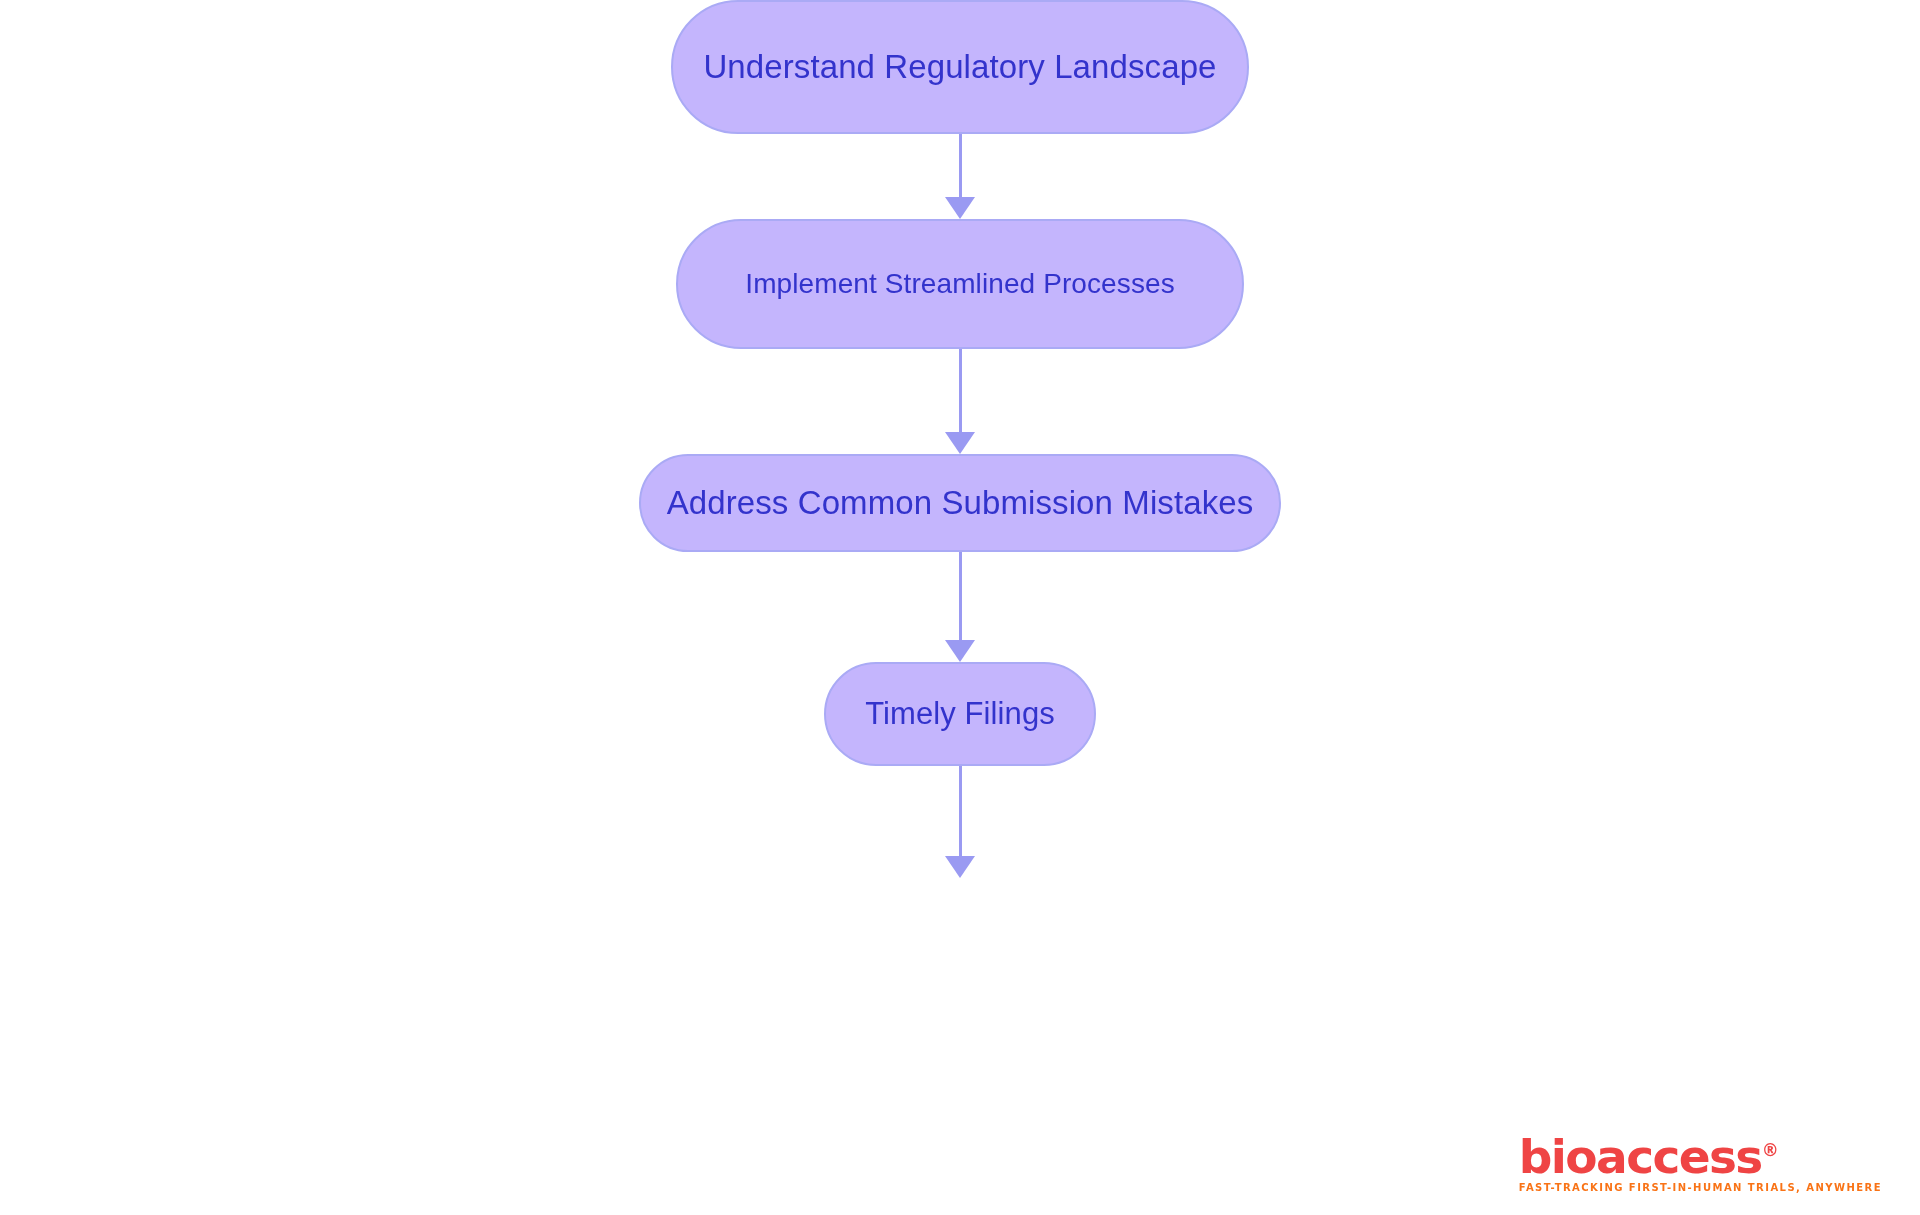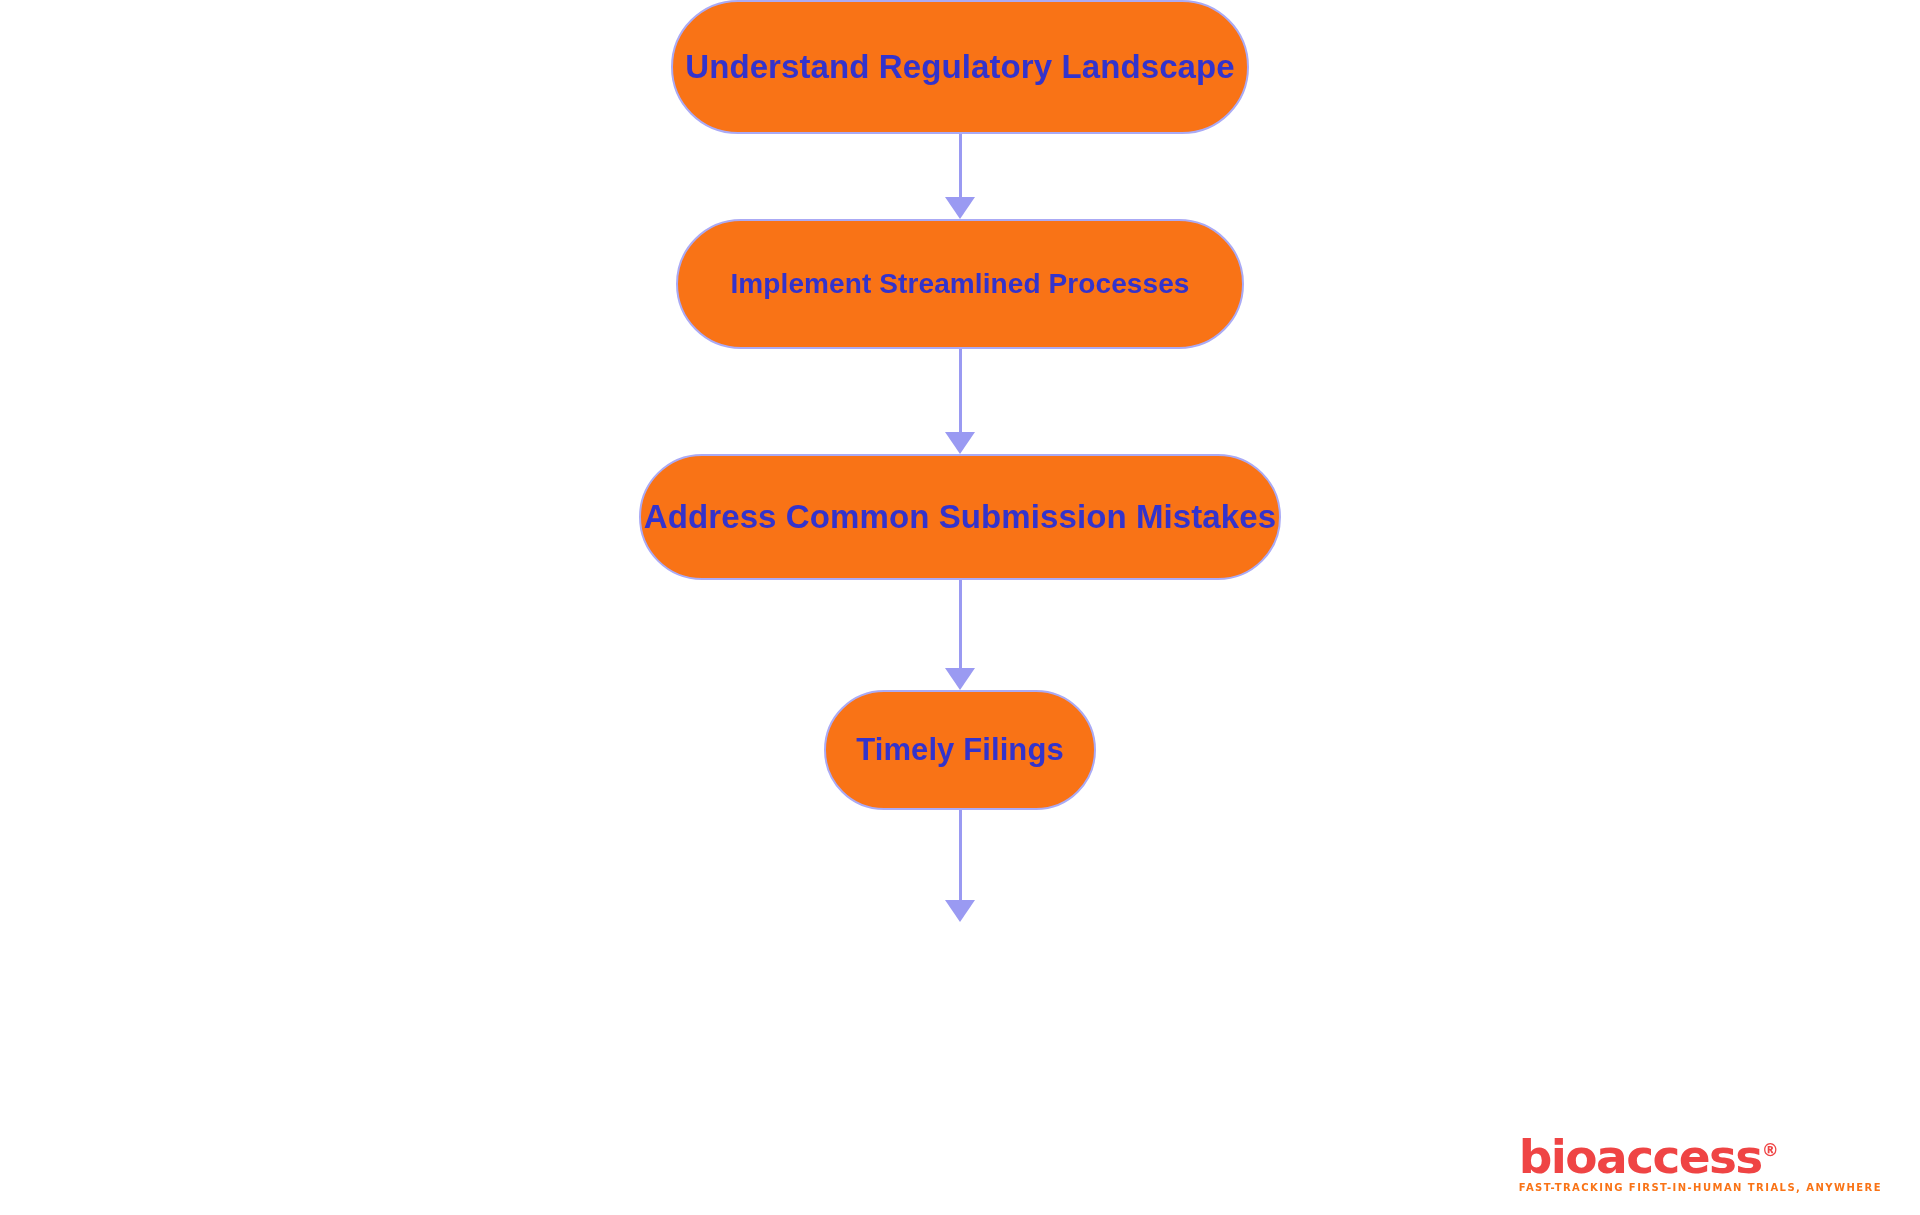--- a/index.html
+++ b/index.html
@@ -30,39 +30,39 @@
     top: 0;
     width: 1920px;
     height: 1090px;
     display: flex;
     flex-direction: column;
     align-items: center;
   }
 
   .flow-node {
     box-sizing: border-box;
-    background: #f97316;
+    background: #c4b5fd;
     border: 2px solid #aaaaf5;
     border-radius: 9999px;
     color: #3333cc;
     display: flex;
     align-items: center;
     justify-content: center;
     text-align: right;
-    font-weight: 700;
+    font-weight: 400;
     letter-spacing: 0.1px;
     white-space: nowrap;
     user-select: none;
   }
 
   
   .node-0 { width: 578px; height: 134px; font-size: 33px; }
   .node-1 { width: 568px; height: 130px; font-size: 28px; }
-  .node-2 { width: 642px; height: 126px; font-size: 33px; }
-  .node-3 { width: 272px; height: 120px; font-size: 31px; }
+  .node-2 { width: 642px; height: 98px; font-size: 33px; }
+  .node-3 { width: 272px; height: 104px; font-size: 31px; }
   .node-4 { width: 372px; height: 126px; font-size: 33px; }
 
   .flow-connector {
     width: 40px;
     display: flex;
     flex-direction: column;
     align-items: center;
     justify-content: flex-start;
   }
   .conn-0 { height: 85px; }

